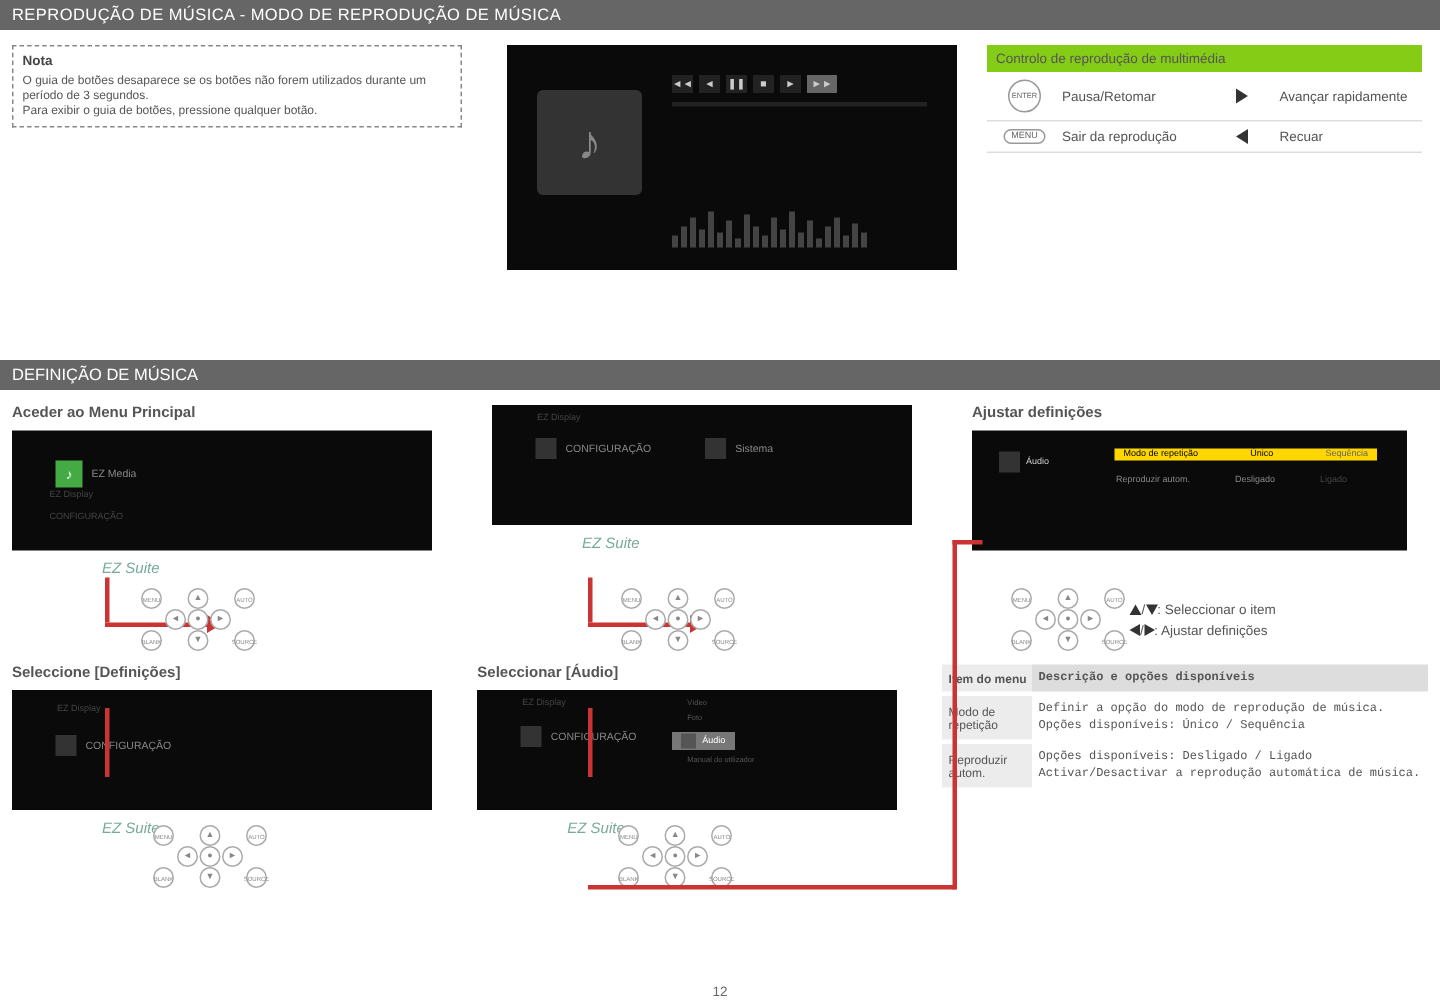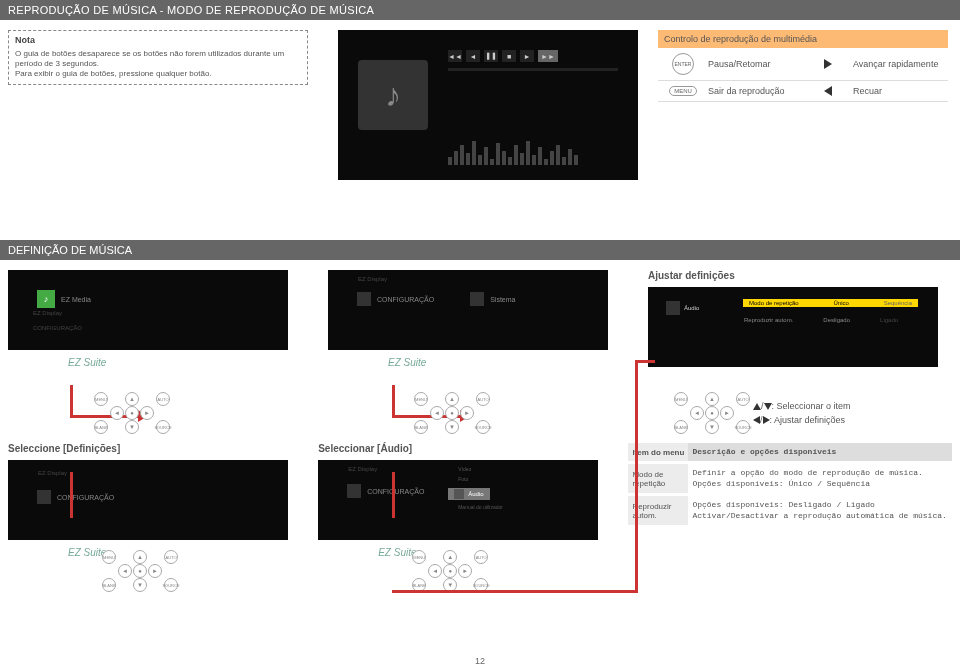--- a/index.html
+++ b/index.html
@@ -15,21 +15,21 @@
   .player-shot { width: 300px; height: 150px; background: #0a0a0a; margin: 10px 0 0 30px; position: relative; }
   .player-shot .big-note { position: absolute; left: 20px; top: 30px; width: 70px; height: 70px; background: #333; display: flex; align-items: center; justify-content: center; font-size: 32px; color: #888; border-radius: 4px; }
   .player-shot .controls { position: absolute; top: 20px; left: 110px; display: flex; gap: 4px; align-items: center; }
   .player-shot .controls span { width: 14px; height: 12px; background: #222; display: inline-flex; align-items: center; justify-content: center; font-size: 7px; color: #ccc; }
   .player-shot .controls span:last-child { width: 20px; background: #666; }
   .player-shot .timebar { position: absolute; top: 38px; left: 110px; width: 170px; height: 3px; background: #222; }
   .player-shot .eq { position: absolute; bottom: 15px; left: 110px; display: flex; gap: 2px; align-items: flex-end; }
   .player-shot .eq div { width: 4px; background: #444; }
   
   .control-table { margin: 10px 0 0 20px; width: 290px; }
-  .control-table .hdr { background: #fdba74; padding: 4px 6px; font-size: 9px; color: #555; }
+  .control-table .hdr { background: #84cc16; padding: 4px 6px; font-size: 9px; color: #555; }
   .control-table .row { display: flex; border-bottom: 1px solid #ddd; padding: 5px 0; align-items: center; }
   .control-table .cell-icon { width: 50px; display: flex; justify-content: center; }
   .control-table .cell-text { flex: 1; font-size: 9px; color: #555; }
   .enter-btn, .menu-btn { border: 1px solid #999; border-radius: 10px; font-size: 6px; padding: 1px 4px; background: #fff; color: #666; }
   .enter-btn { border-radius: 50%; width: 22px; height: 22px; display: inline-flex; align-items: center; justify-content: center; font-size: 5px; }
   .tri-r, .tri-l { width: 0; height: 0; border-top: 5px solid transparent; border-bottom: 5px solid transparent; }
   .tri-r { border-left: 8px solid #333; }
   .tri-l { border-right: 8px solid #333; }
   
   .section-title { background: #666; color: #fff; padding: 4px 8px; font-size: 11px; font-variant: small-caps; margin-top: 60px; }
@@ -144,20 +144,21 @@
         </div>
       <div class="cell-text">Recuar</div>
     </div>
   </div>
 </div>
 
 <div class="section-title">DEFINIÇÃO DE MÚSICA</div>
 
 <div class="three-col">
   <div class="col">
+    <div class="col-title">Aceder ao Menu Principal</div>
     <div class="shot-box">
       <div class="menu-shot">
         <div class="row-hl" style="top:18px;">
             <span class="icon-note">♪</span>
             <span>EZ Media</span>
           </div>
         <div class="row-dim" style="top:40px;"><span>EZ Display</span></div>
         <div class="row-dim" style="top:55px;"><span>CONFIGURAÇÃO</span></div>
       </div>
       <div class="ez-suite" style="position:absolute;left:60px;bottom:-18px;color:#7a9;font-size:10px;font-style:italic;">EZ Suite</div>

